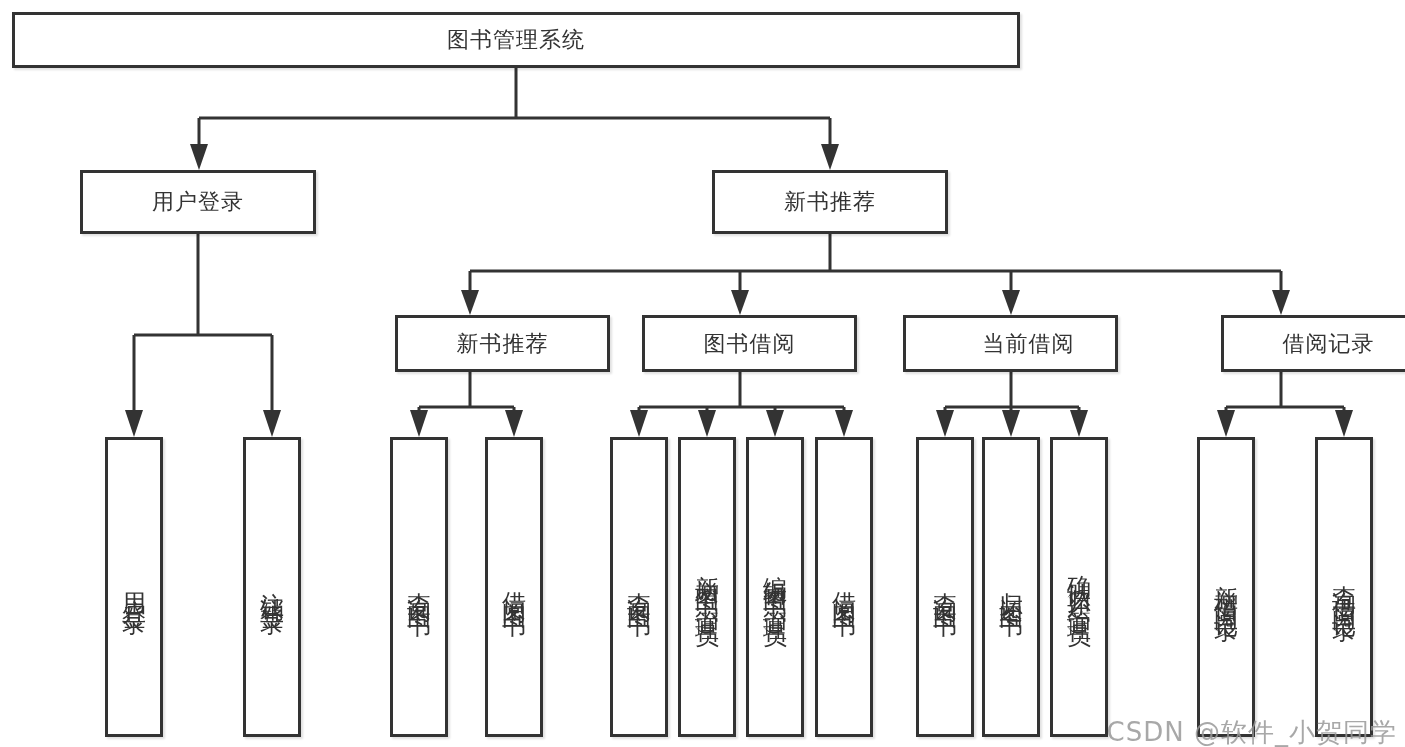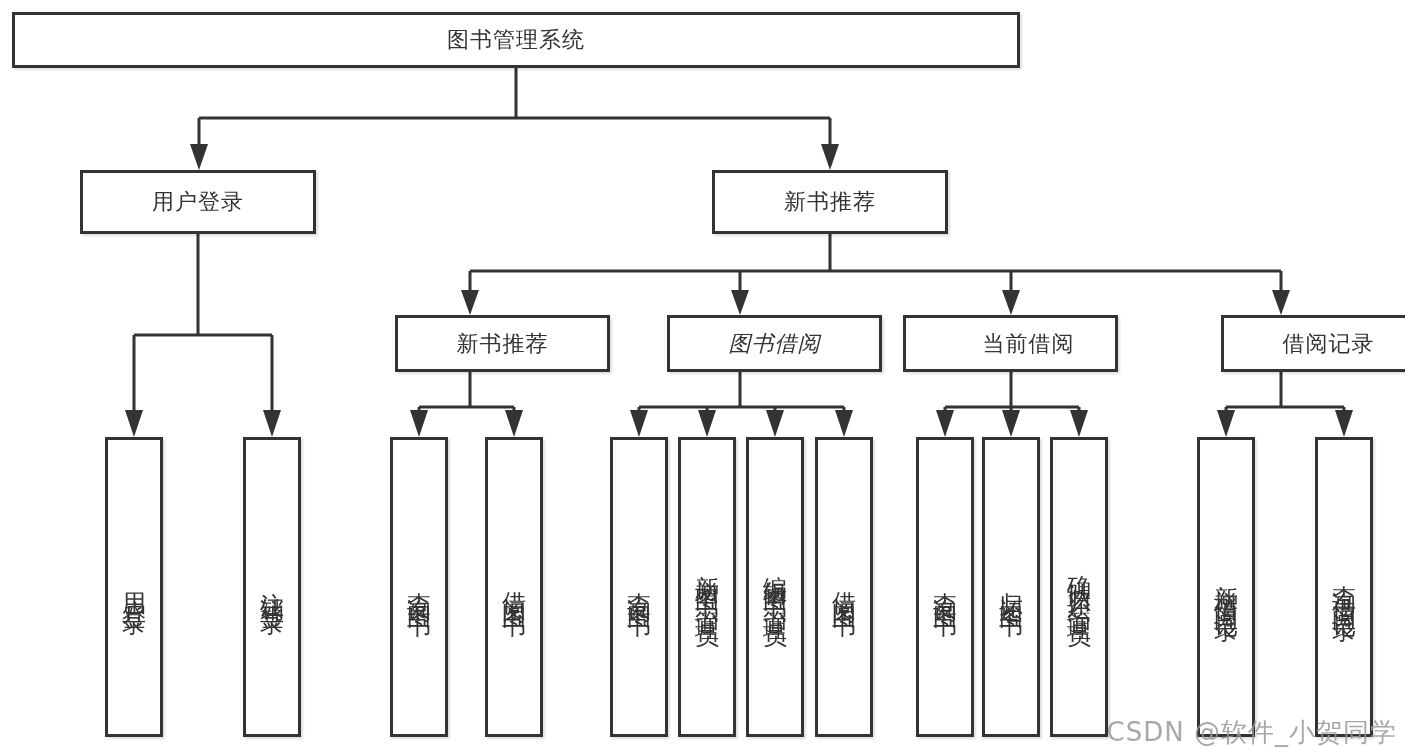--- a/index.html
+++ b/index.html
@@ -113,21 +113,21 @@
       <polygon points="1335,410 1353,410 1344,437"></polygon>
     </g>
   </svg>
 
   <div class="box" style="left:12px; top:12px; width:1008px; height:56px;">图书管理系统</div>
 
   <div class="box" style="left:80px; top:170px; width:236px; height:64px;">用户登录</div>
   <div class="box" style="left:712px; top:170px; width:236px; height:64px;">新书推荐</div>
 
   <div class="box" style="left:363px; top:315px; width:215px; height:57px;margin-left:32px;">新书推荐</div>
-  <div class="box" style="left:667px; top:315px; width:215px; height:57px;font-style:italic;">图书借阅</div>
+  <div class="box" style="left:642px; top:315px; width:215px; height:57px;">图书借阅</div>
   <div class="box" style="left:903px; top:315px; width:215px; height:57px;padding-left:36px;">当前借阅</div>
   <div class="box" style="left:1173px; top:315px; width:215px; height:57px;margin-left:48px;">借阅记录</div>
 
   <div class="leaf" style="left:105px;">
     <span class="vtext">用户登录</span>
   </div>
   <div class="leaf" style="left:243px;">
     <span class="vtext">注销登录</span>
   </div>
 

